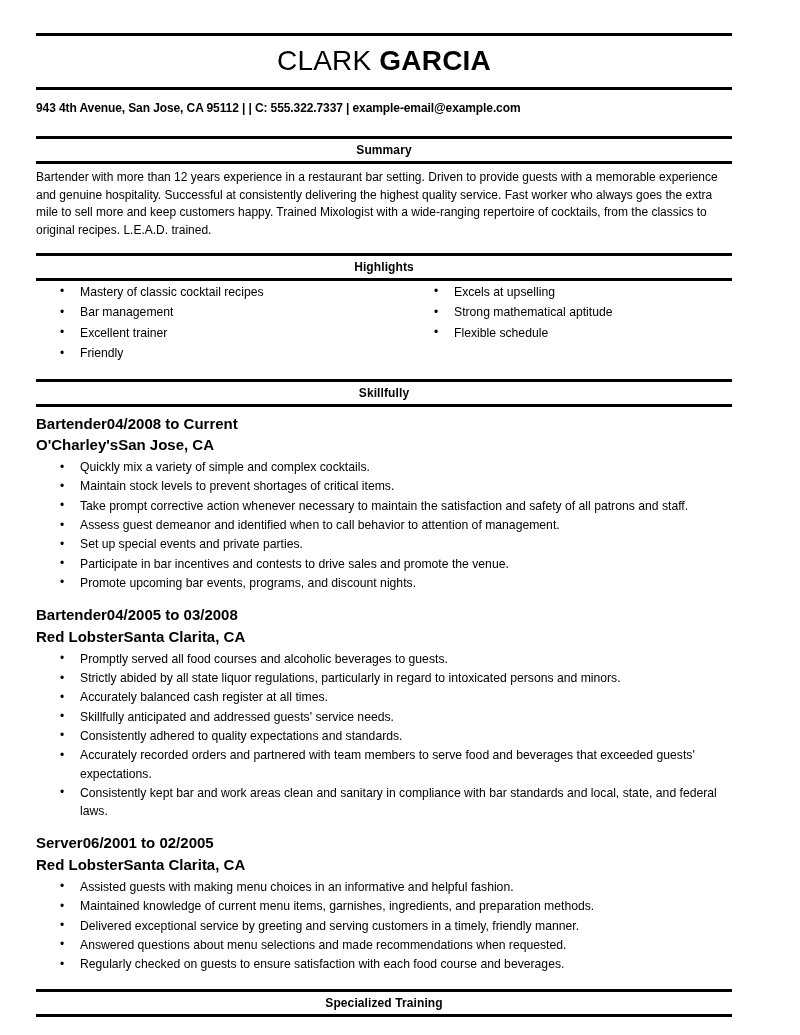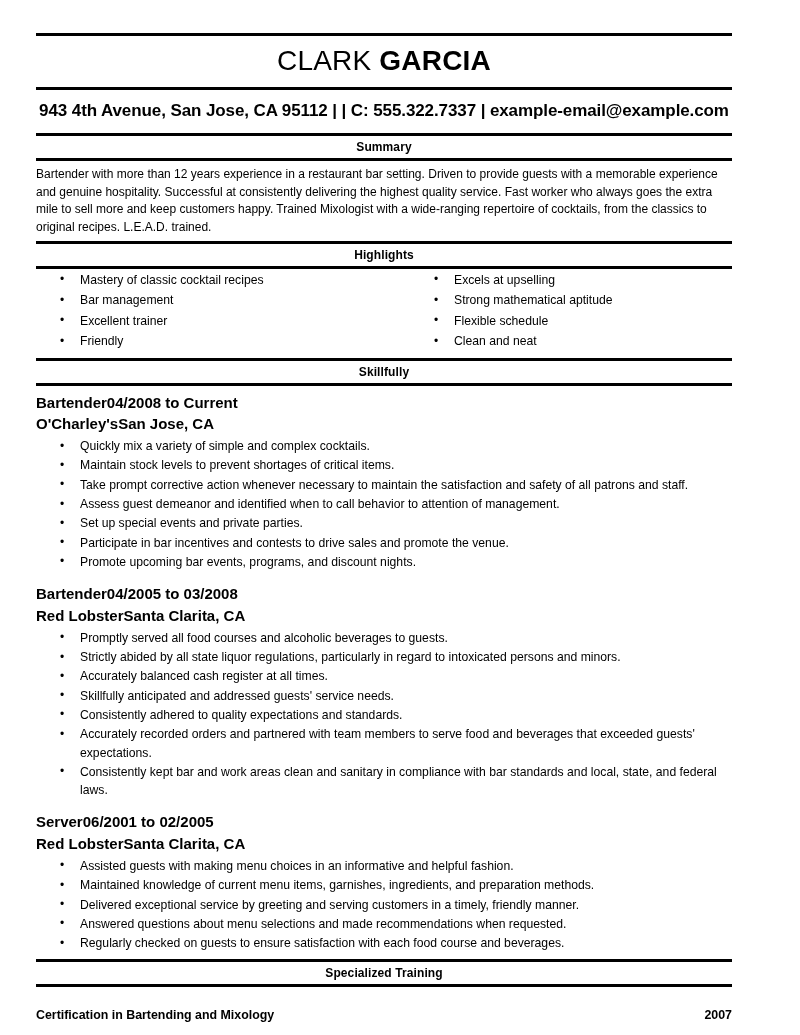--- a/index.html
+++ b/index.html
@@ -47,30 +47,31 @@
     letter-spacing: 0.2px;
     white-space: nowrap;
   }
   .name .first {
     font-weight: 400;
   }
   .name .last {
     font-weight: 700;
   }
   .contact {
-    text-align: center;
-    font-size: 17px;
+    text-align: left;
+    font-size: 12px;
     font-weight: 700;
     padding: 11px 0 12px 0;
     letter-spacing: -0.1px;
     white-space: nowrap;
   }
 
   
   .section {
+    margin-top: 9px;
   }
   .section-title {
     text-align: center;
     font-size: 12px;
     font-weight: 700;
     padding: 4px 0 4px 0;
     letter-spacing: 0.1px;
   }
   .section-body {
     padding-top: 5px;
@@ -211,21 +212,20 @@
             <li>Bar management</li>
             <li>Excellent trainer</li>
             <li>Friendly</li>
           </ul>
         </div>
         <div class="hl-col right">
           <ul class="bullets">
             <li>Excels at upselling</li>
             <li>Strong mathematical aptitude</li>
             <li>Flexible schedule</li>
-            <li>Clean and neat</li>
           </ul>
         </div>
       </div>
     </div>
 
     <div class="section">
       <div class="rule"></div>
       <div class="section-title">Skillfully</div>
       <div class="rule"></div>
       <div class="experience-body">

